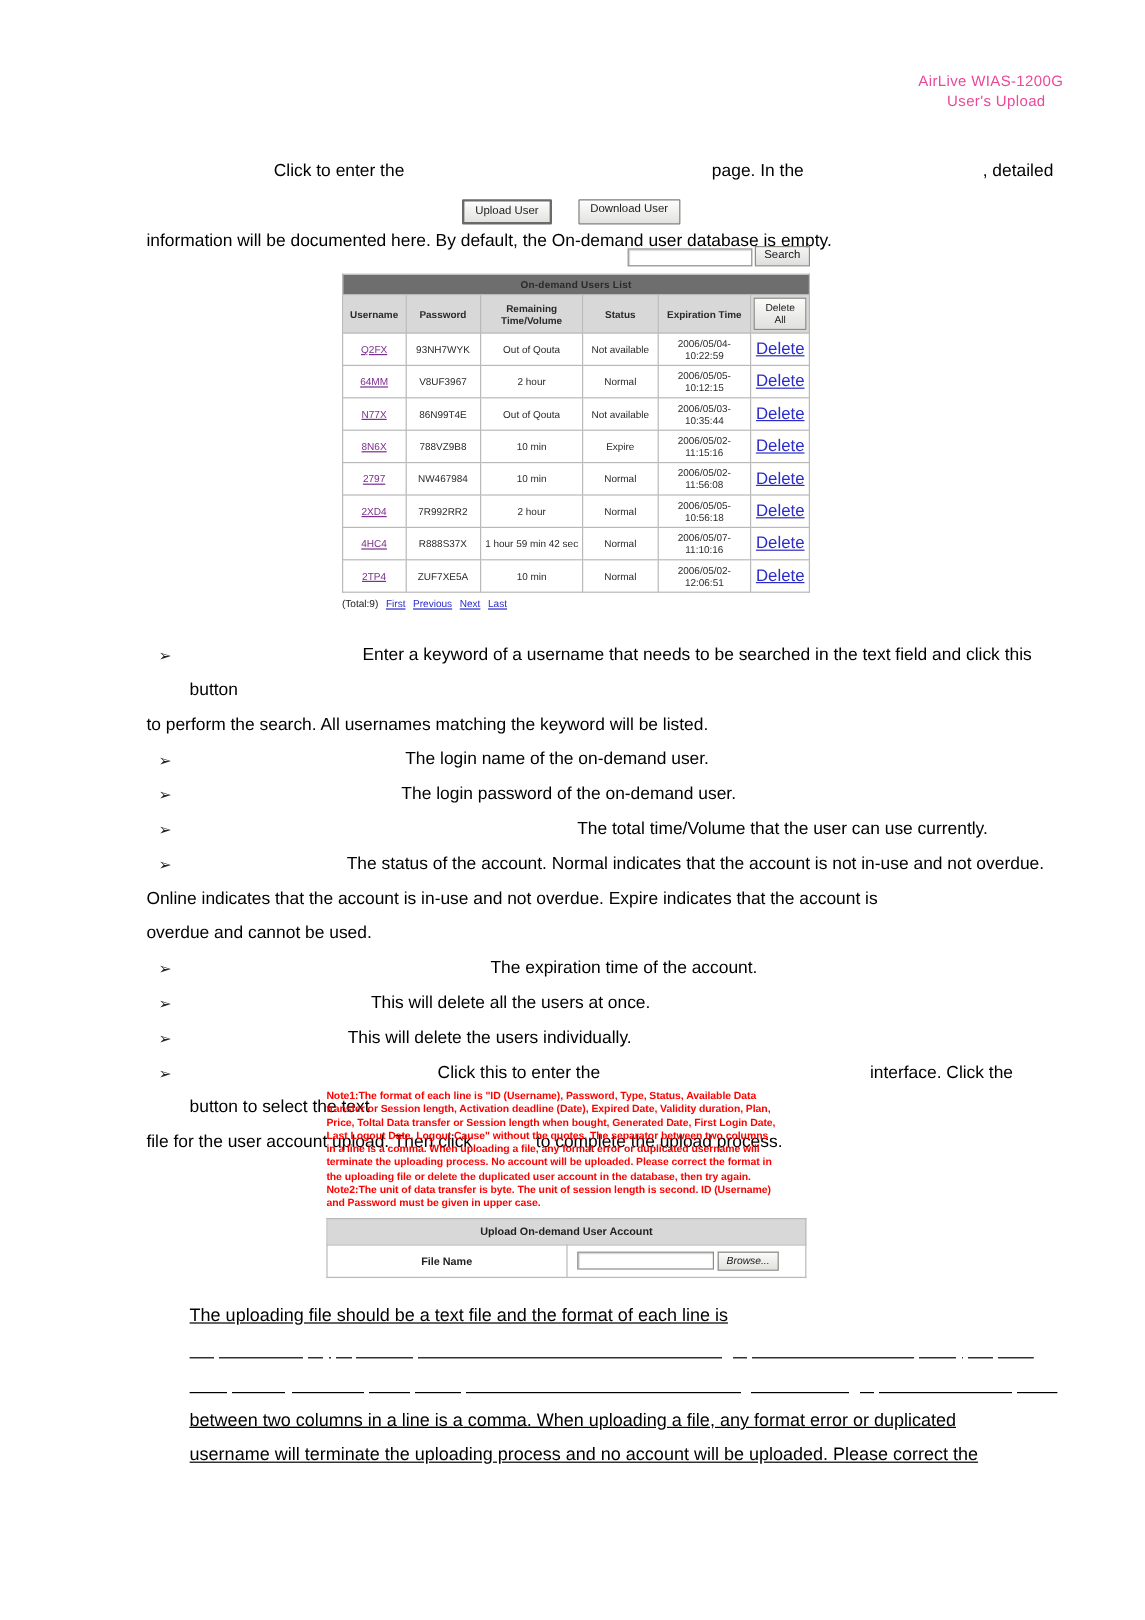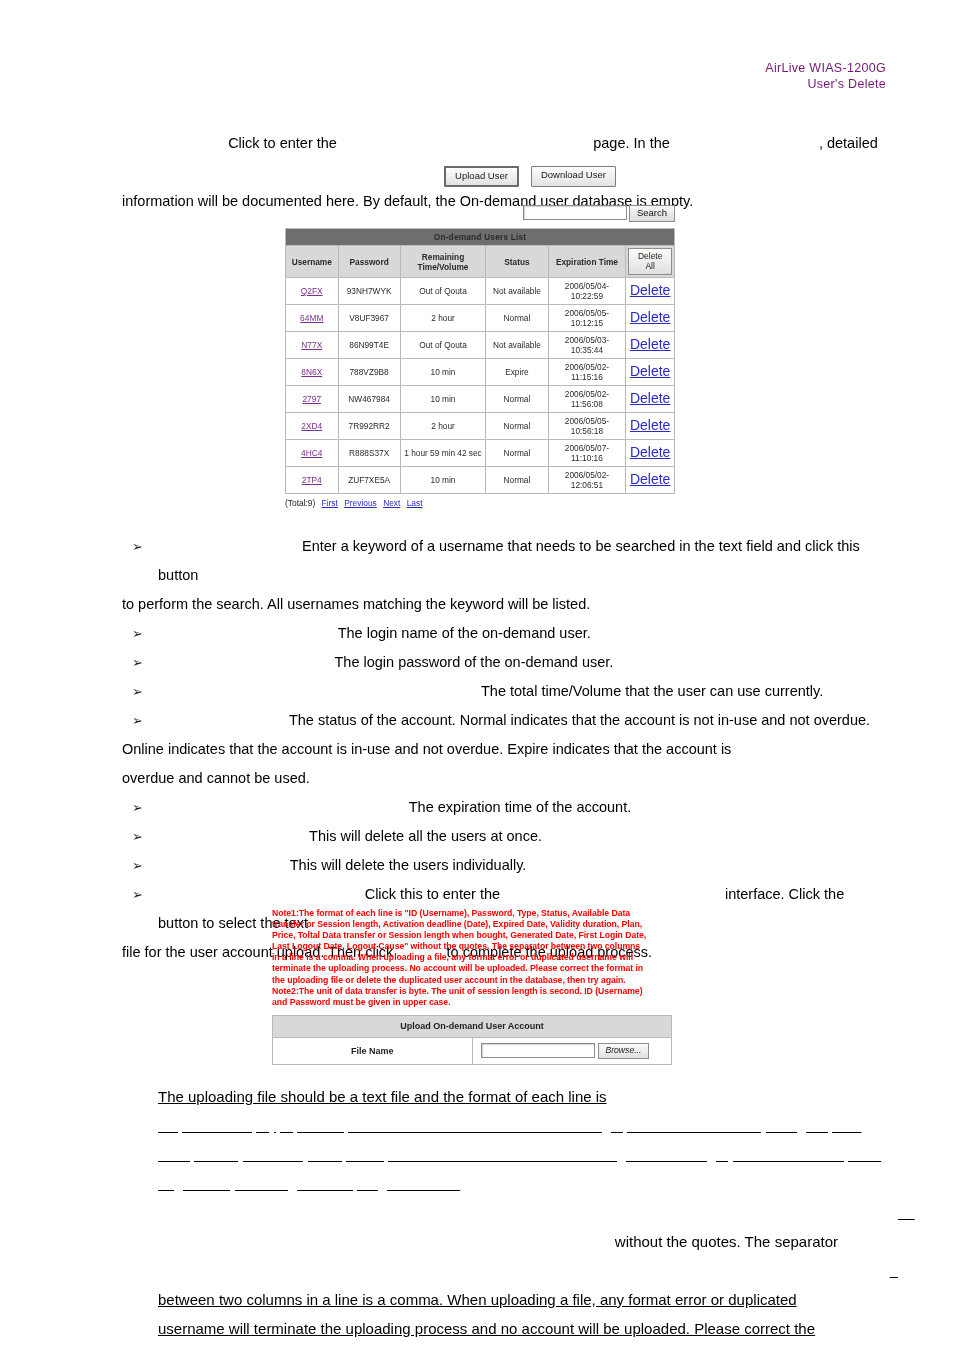--- a/index.html
+++ b/index.html
@@ -15,25 +15,25 @@
     font-family: "Liberation Sans", sans-serif;
     color: #000000;
     overflow: hidden;
   }
 
   
   .page-header {
     position: absolute;
     top: 60px;
     right: 68px;
-    text-align: right;
+    text-align: left;
     font-size: 12.5px;
     line-height: 16px;
     letter-spacing: 0.3px;
-    color: #701a75;
+    color: #ec4899;
   }
   .page-header .hdr-line2 { padding-left: 24px; }
 
   
   .intro {
     position: absolute;
     top: 100px;
     left: 122px;
     width: 770px;
     font-size: 14.5px;
@@ -45,42 +45,42 @@
 
   
   .shot1 {
     position: absolute;
     top: 166px;
     left: 285px;
     width: 390px;
   }
   .btn-row {
     display: flex;
-    gap: 12px;
-    justify-content: center;
+    gap: 22px;
+    justify-content: flex-start;
     margin-left: 100px;
   }
   .win-btn {
     font-family: "Liberation Sans", sans-serif;
     font-size: 9.5px;
     color: #1a1a1a;
     background: linear-gradient(#fdfdfd, #e2e2e0);
     border: 1px solid #7d7d78;
     border-radius: 1px;
     padding: 2px 9px 3px;
     line-height: 12px;
     box-shadow: inset 0 1px 0 #ffffff;
     white-space: nowrap;
   }
   .win-btn.strong { border: 2px solid #6a6a66; }
 
   .search-row {
     display: flex;
     justify-content: flex-end;
-    align-items: flex-start;
+    align-items: flex-end;
     margin-top: 18px;
     gap: 2px;
   }
   .search-input {
     width: 98px;
     height: 13px;
     border: 1px solid #8d8d88;
     background: #ffffff;
     box-shadow: inset 1px 1px 1px rgba(0,0,0,.18);
     font-size: 9px;
@@ -258,21 +258,21 @@
     text-decoration: underline;
   }
   .closing .ln { white-space: pre-wrap; display: block; }
   .closing .gap { display: block; height: 58px; }
 </style>
 </head>
 <body>
 
 <div class="page-header">
   <div class="hdr-line1">AirLive  WIAS-1200G</div>
-  <div class="hdr-line2">User's  Delete</div>
+  <div class="hdr-line2">User's  Upload</div>
 </div>
 
 <div class="intro">
   <div class="ln">
     <span style="display:inline-block;width:90px;"></span><span>Click to enter the </span><span class="ghost">On-demand User Server Configuration</span><span> page. In the </span><span class="ghost">On-demand Users List</span><span>, detailed</span>
   </div>
   <div class="ln">information will be documented here. By default, the On-demand user database is empty.</div>
 </div>
 
 <div class="shot1">
@@ -426,18 +426,15 @@
       </tr>
     </tbody>
   </table>
 </div>
 
 <div class="closing">
   <span class="ln">The uploading file should be a text file and the format of each line is</span>
   <span class="gap">
     <span class="ghost">"ID, Password, Type, Status, Available Data transfer or Session length, Activation deadline (Date), Expired Date, Validity duration, Plan, Price, Toltal Data transfer or Session length when bought, Generated Date, First Login Date, Last Logout Date, Logout Cause"</span>
   </span>
-  <span class="ln" style="text-align:right;">
-    <span style="display:inline-block;width:100%;text-align:right;padding-right:60px;box-sizing:border-box;">without the quotes. The separator</span>
-  </span>
   <span class="ln">between two columns in a line is a comma. When uploading a file, any format error or duplicated</span>
   <span class="ln">username will terminate the uploading process and no account will be uploaded. Please correct the</span>
 </div>
 
 </body></html>

